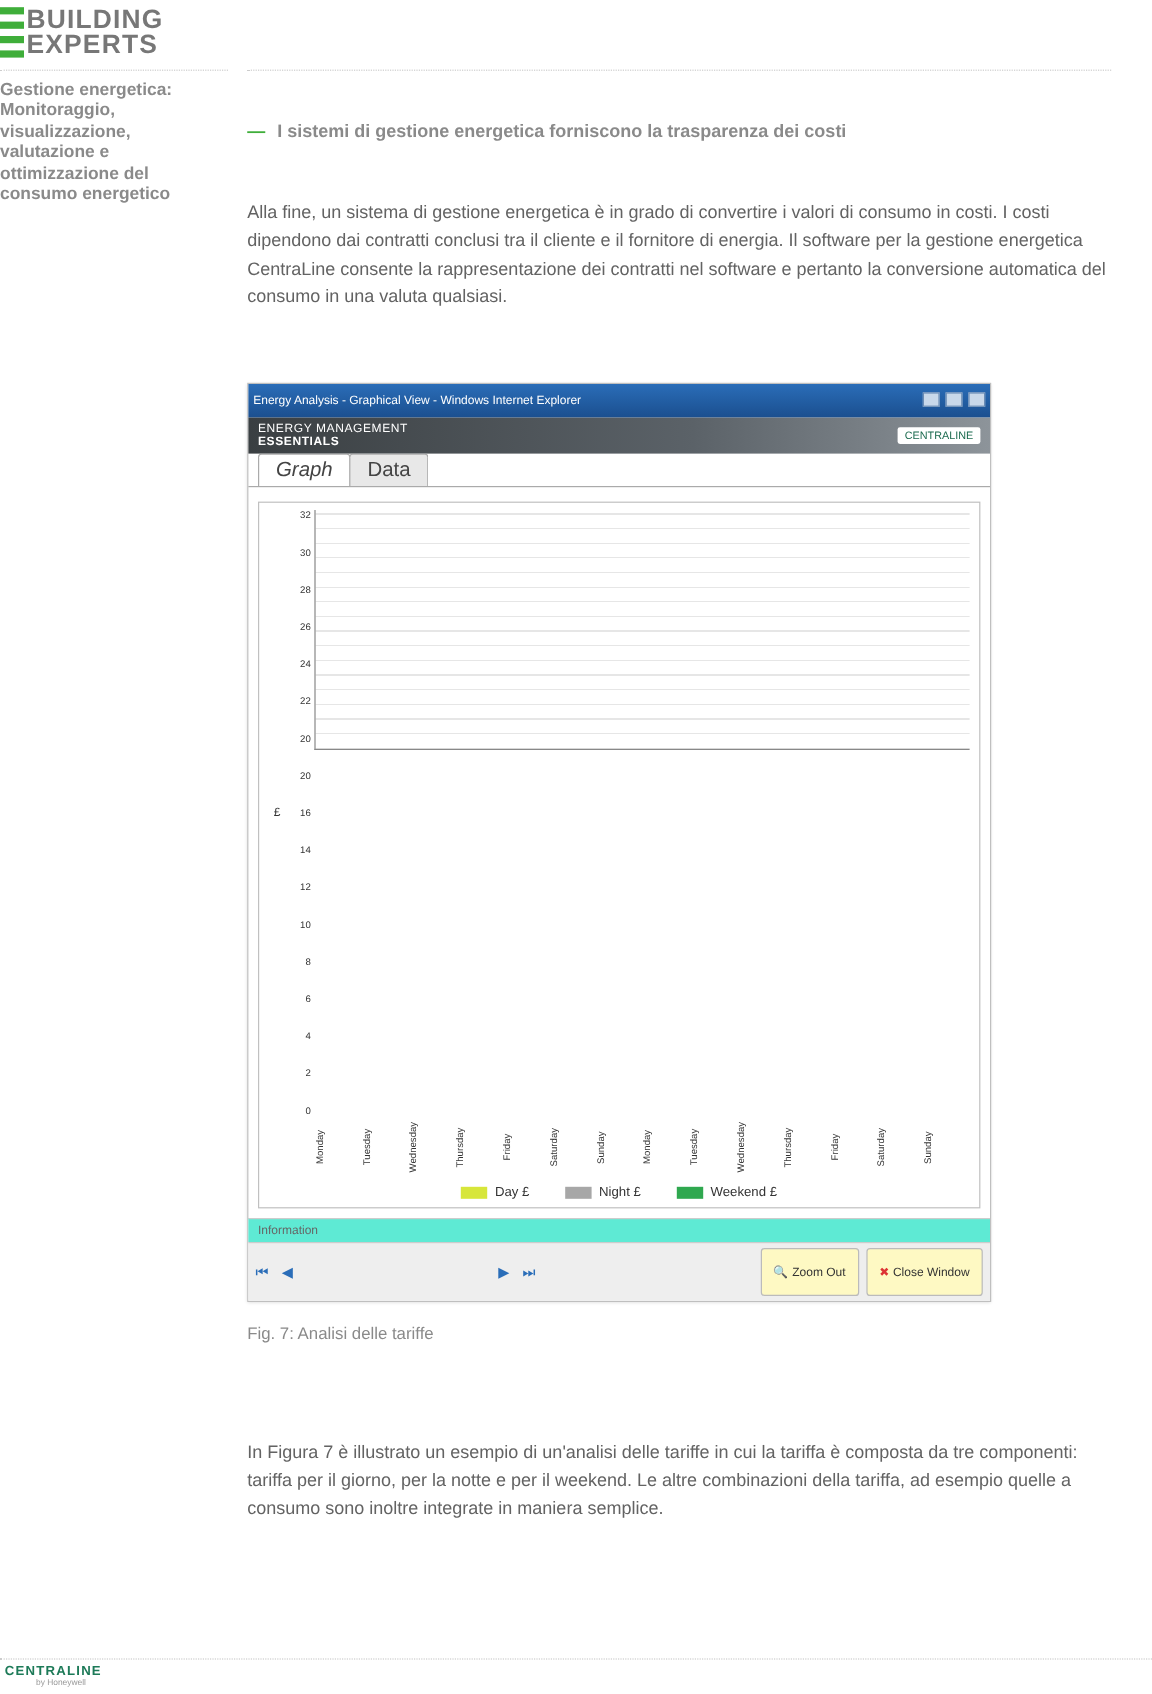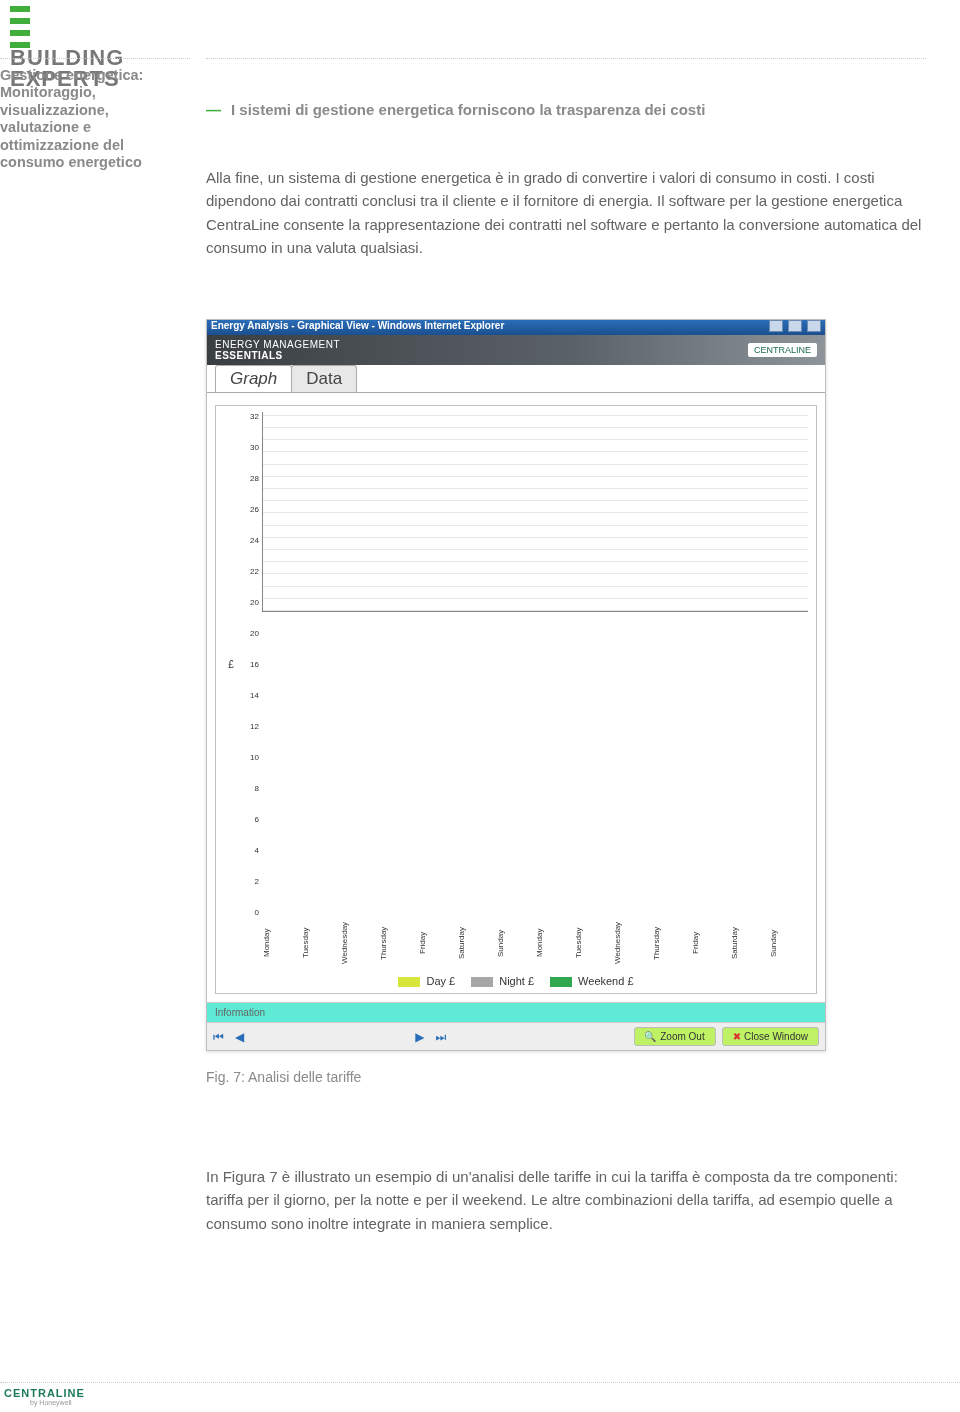--- a/index.html
+++ b/index.html
@@ -7,25 +7,24 @@
     width: 960px;
     height: 1412px;
     background: #ffffff;
     font-family: Arial, Helvetica, sans-serif;
     color: #333;
     position: relative;
   }
   
   .logo {
     position: absolute;
-    left: 10px; top: 6px;
+    left: 0; top: 6px;
     display: flex;
-    align-items: flex-start;
+    align-items: flex-end;
     gap: 0;
-    flex-direction: column;
   }
   .logo-bars {
     width: 20px; height: 42px;
     display: flex; flex-direction: column; justify-content: space-between;
     margin-right: 2px;
   }
   .logo-bars span {
     display: block; height: 6px; background: #3fae3a;
   }
   .logo-text {
@@ -84,27 +83,26 @@
 
   
   .figure {
     width: 620px;
     border: 1px solid #bfbfbf;
     background: #fff;
     box-shadow: 0 1px 3px rgba(0,0,0,0.15);
     font-size: 11px;
   }
   .win-title {
-    height: 15px;
+    height: 28px;
     background: linear-gradient(#2a6db8,#1b4f8f);
     color: #fff;
-    display: flex; justify-content: space-between;
+    display: flex; align-items: center; justify-content: space-between;
     padding: 0 4px;
     font-size: 10px;
-    font-weight: bold;
   }
   .win-title .buttons span {
     display:inline-block; width:14px; height:12px; background:#c8d8ea; margin-left:2px; border:1px solid #6a8cb5;
   }
   .banner {
     height: 30px;
     background: linear-gradient(90deg,#3a3f42,#5b6268 60%,#8d949a);
     display:flex; align-items:center; justify-content:space-between;
     padding:0 8px;
   }
@@ -153,36 +151,36 @@
   .seg-week   { background:#2fa84f; }
   .x-labels {
     display:flex; margin-left:38px; margin-top:4px;
   }
   .x-labels span {
     flex:1; font-size:8px; color:#333; text-align:center;
     writing-mode: vertical-rl; transform: rotate(180deg);
     height:44px;
   }
   .legend {
-    display:flex; justify-content:center; gap:16px; margin-top:10px; font-size:11px; color:#333;
+    display:flex; justify-content:center; gap:30px; margin-top:10px; font-size:11px; color:#333;
   }
   .legend .sw { display:inline-block; width:22px; height:10px; margin-right:6px; vertical-align:middle; }
   .info-bar {
     border-top:1px solid #ccc; padding:4px 8px; font-size:10px; color:#666; background:#5eead4;
   }
   .nav-bar {
     border-top:1px solid #ccc; background:#eee;
     display:flex; align-items:center; justify-content:space-between; padding:4px 6px;
   }
   .nav-left span {
     display:inline-block; font-size:12px; color:#2a6db8; margin-right:8px; cursor:pointer;
   }
   .nav-right { display:flex; gap:6px; }
   .nav-btn {
-    font-size:10px; padding:3px 10px; background:#bef264;
+    font-size:10px; padding:13px 10px; background:#fef9c3;
     border:1px solid #bbb; border-radius:3px; color:#333;
   }
   .nav-btn .ic { color:#2a84c5; margin-right:3px; }
   .nav-btn.close .ic { color:#d33; }
 
   
   .footer {
     position:absolute; left:0; bottom:6px; width:100%;
     border-top:1px dotted #ccc;
     padding-top:4px;

